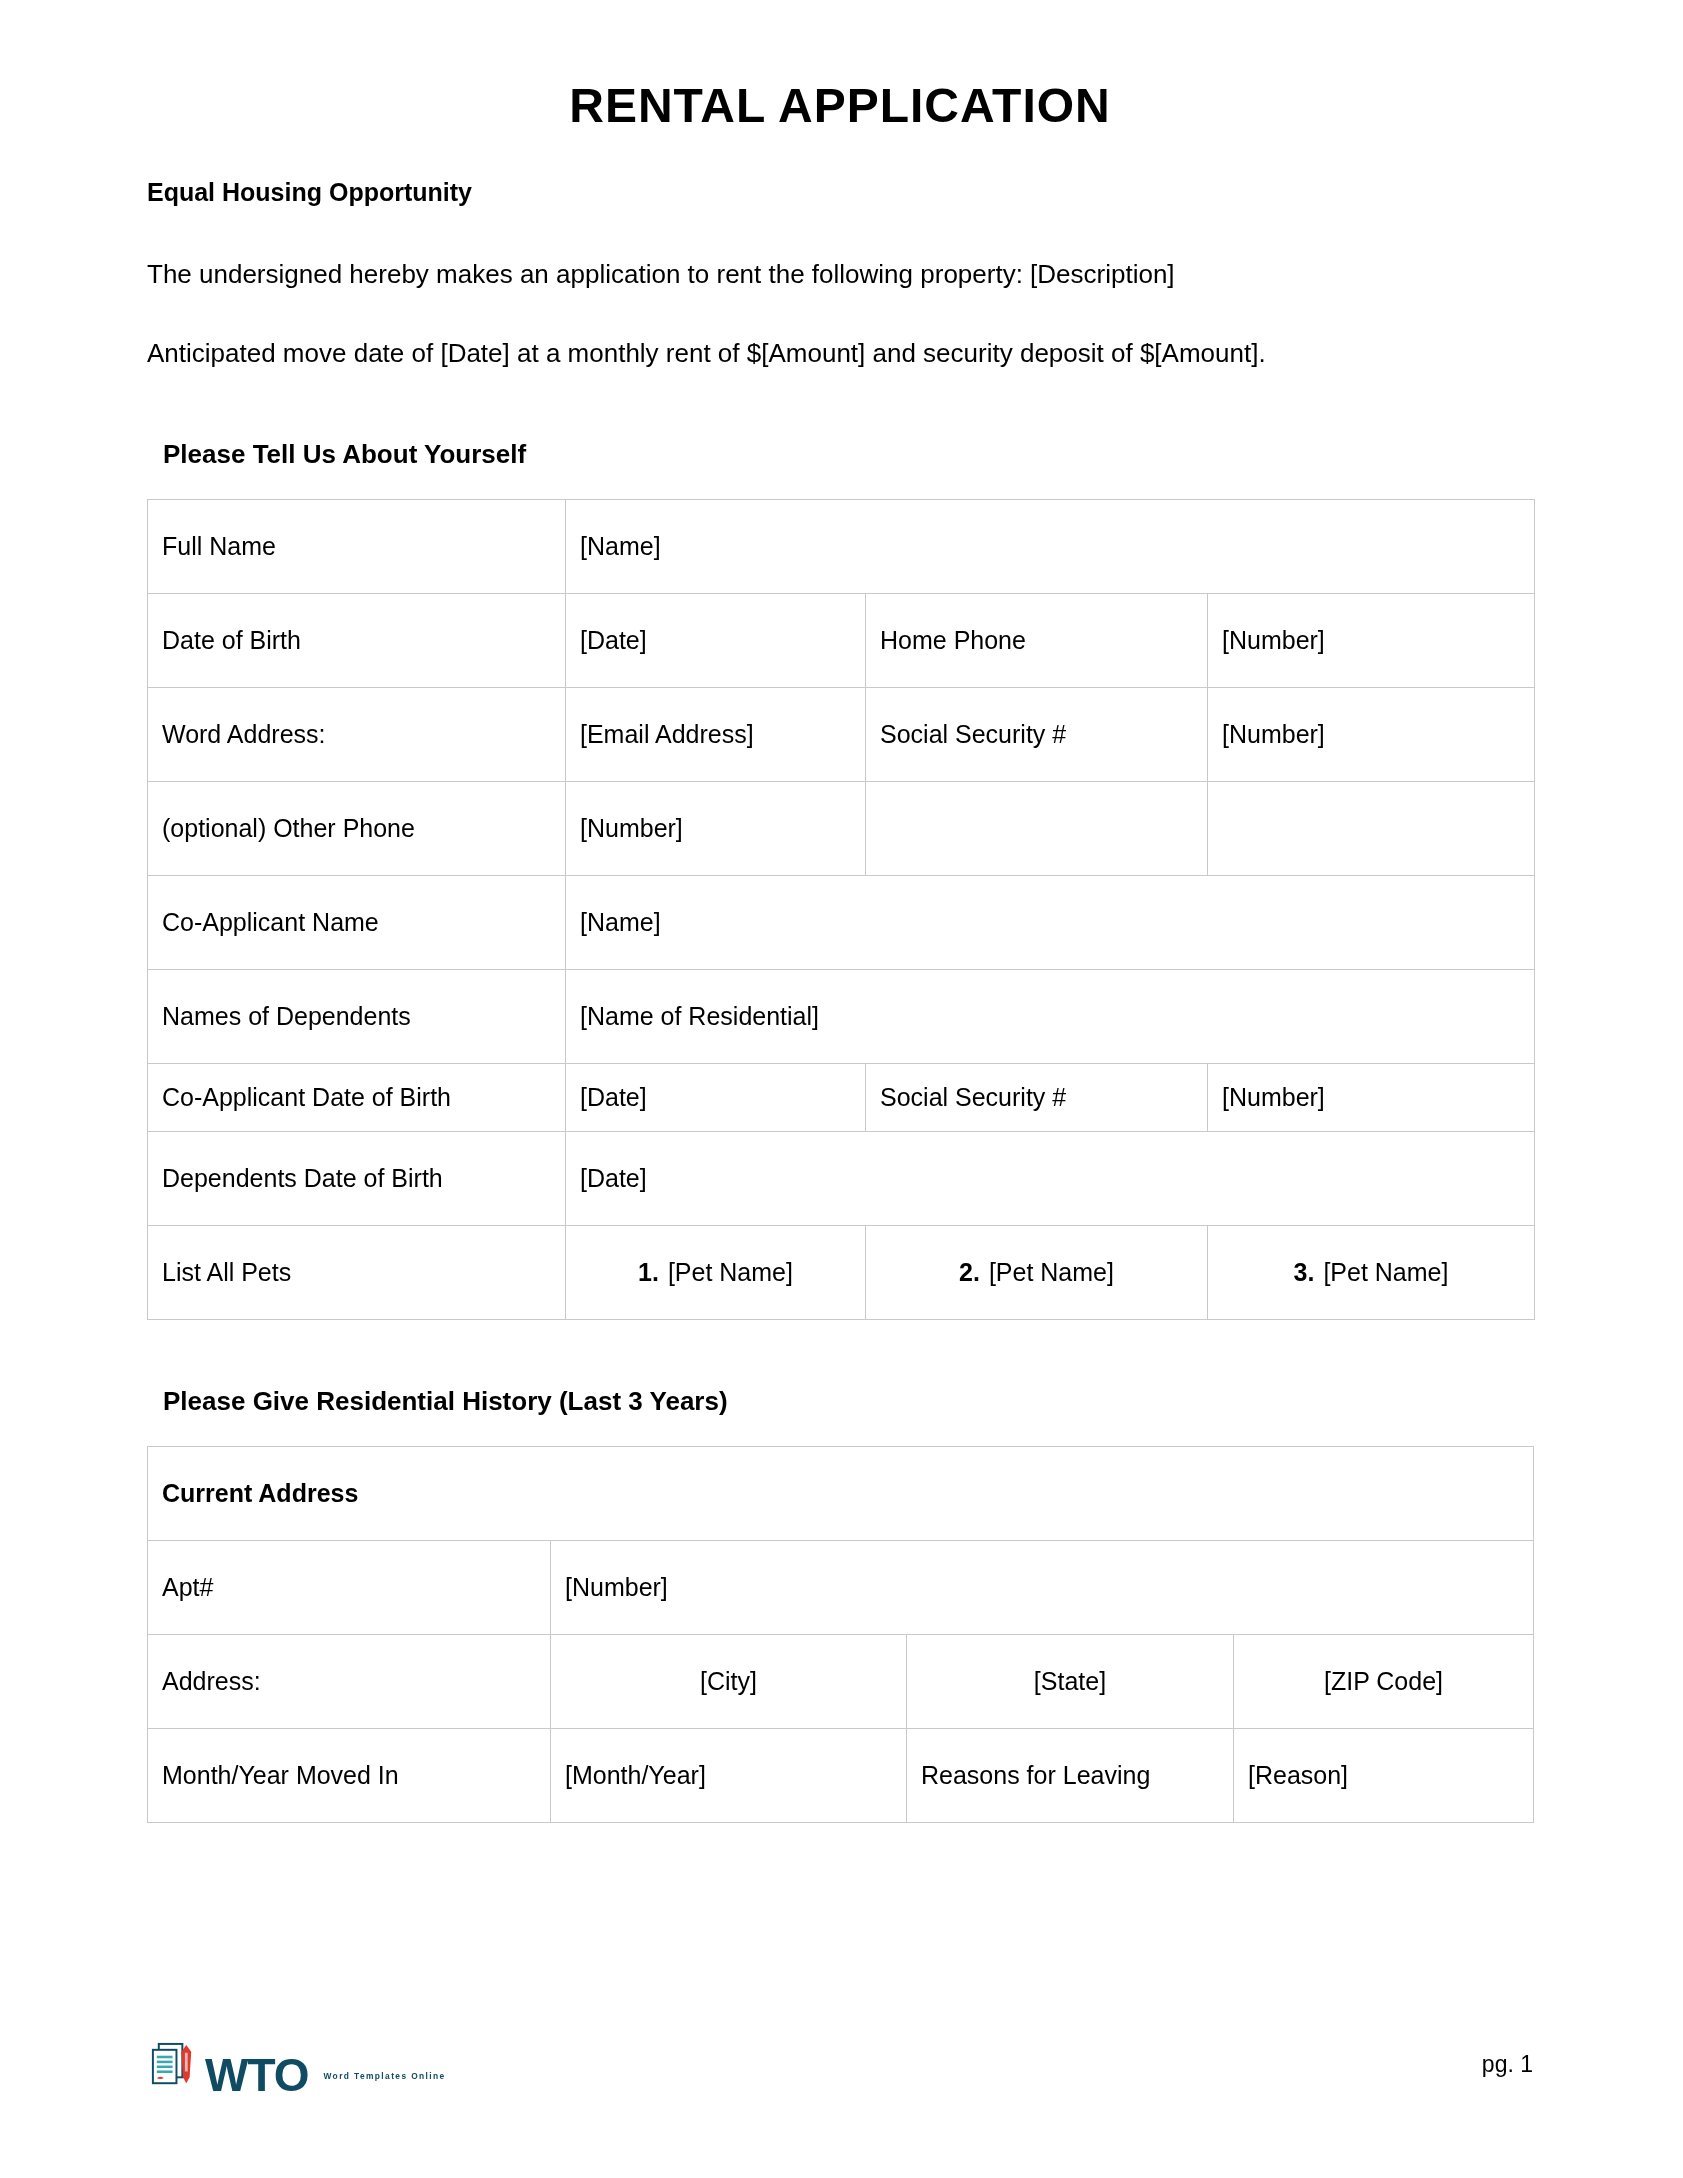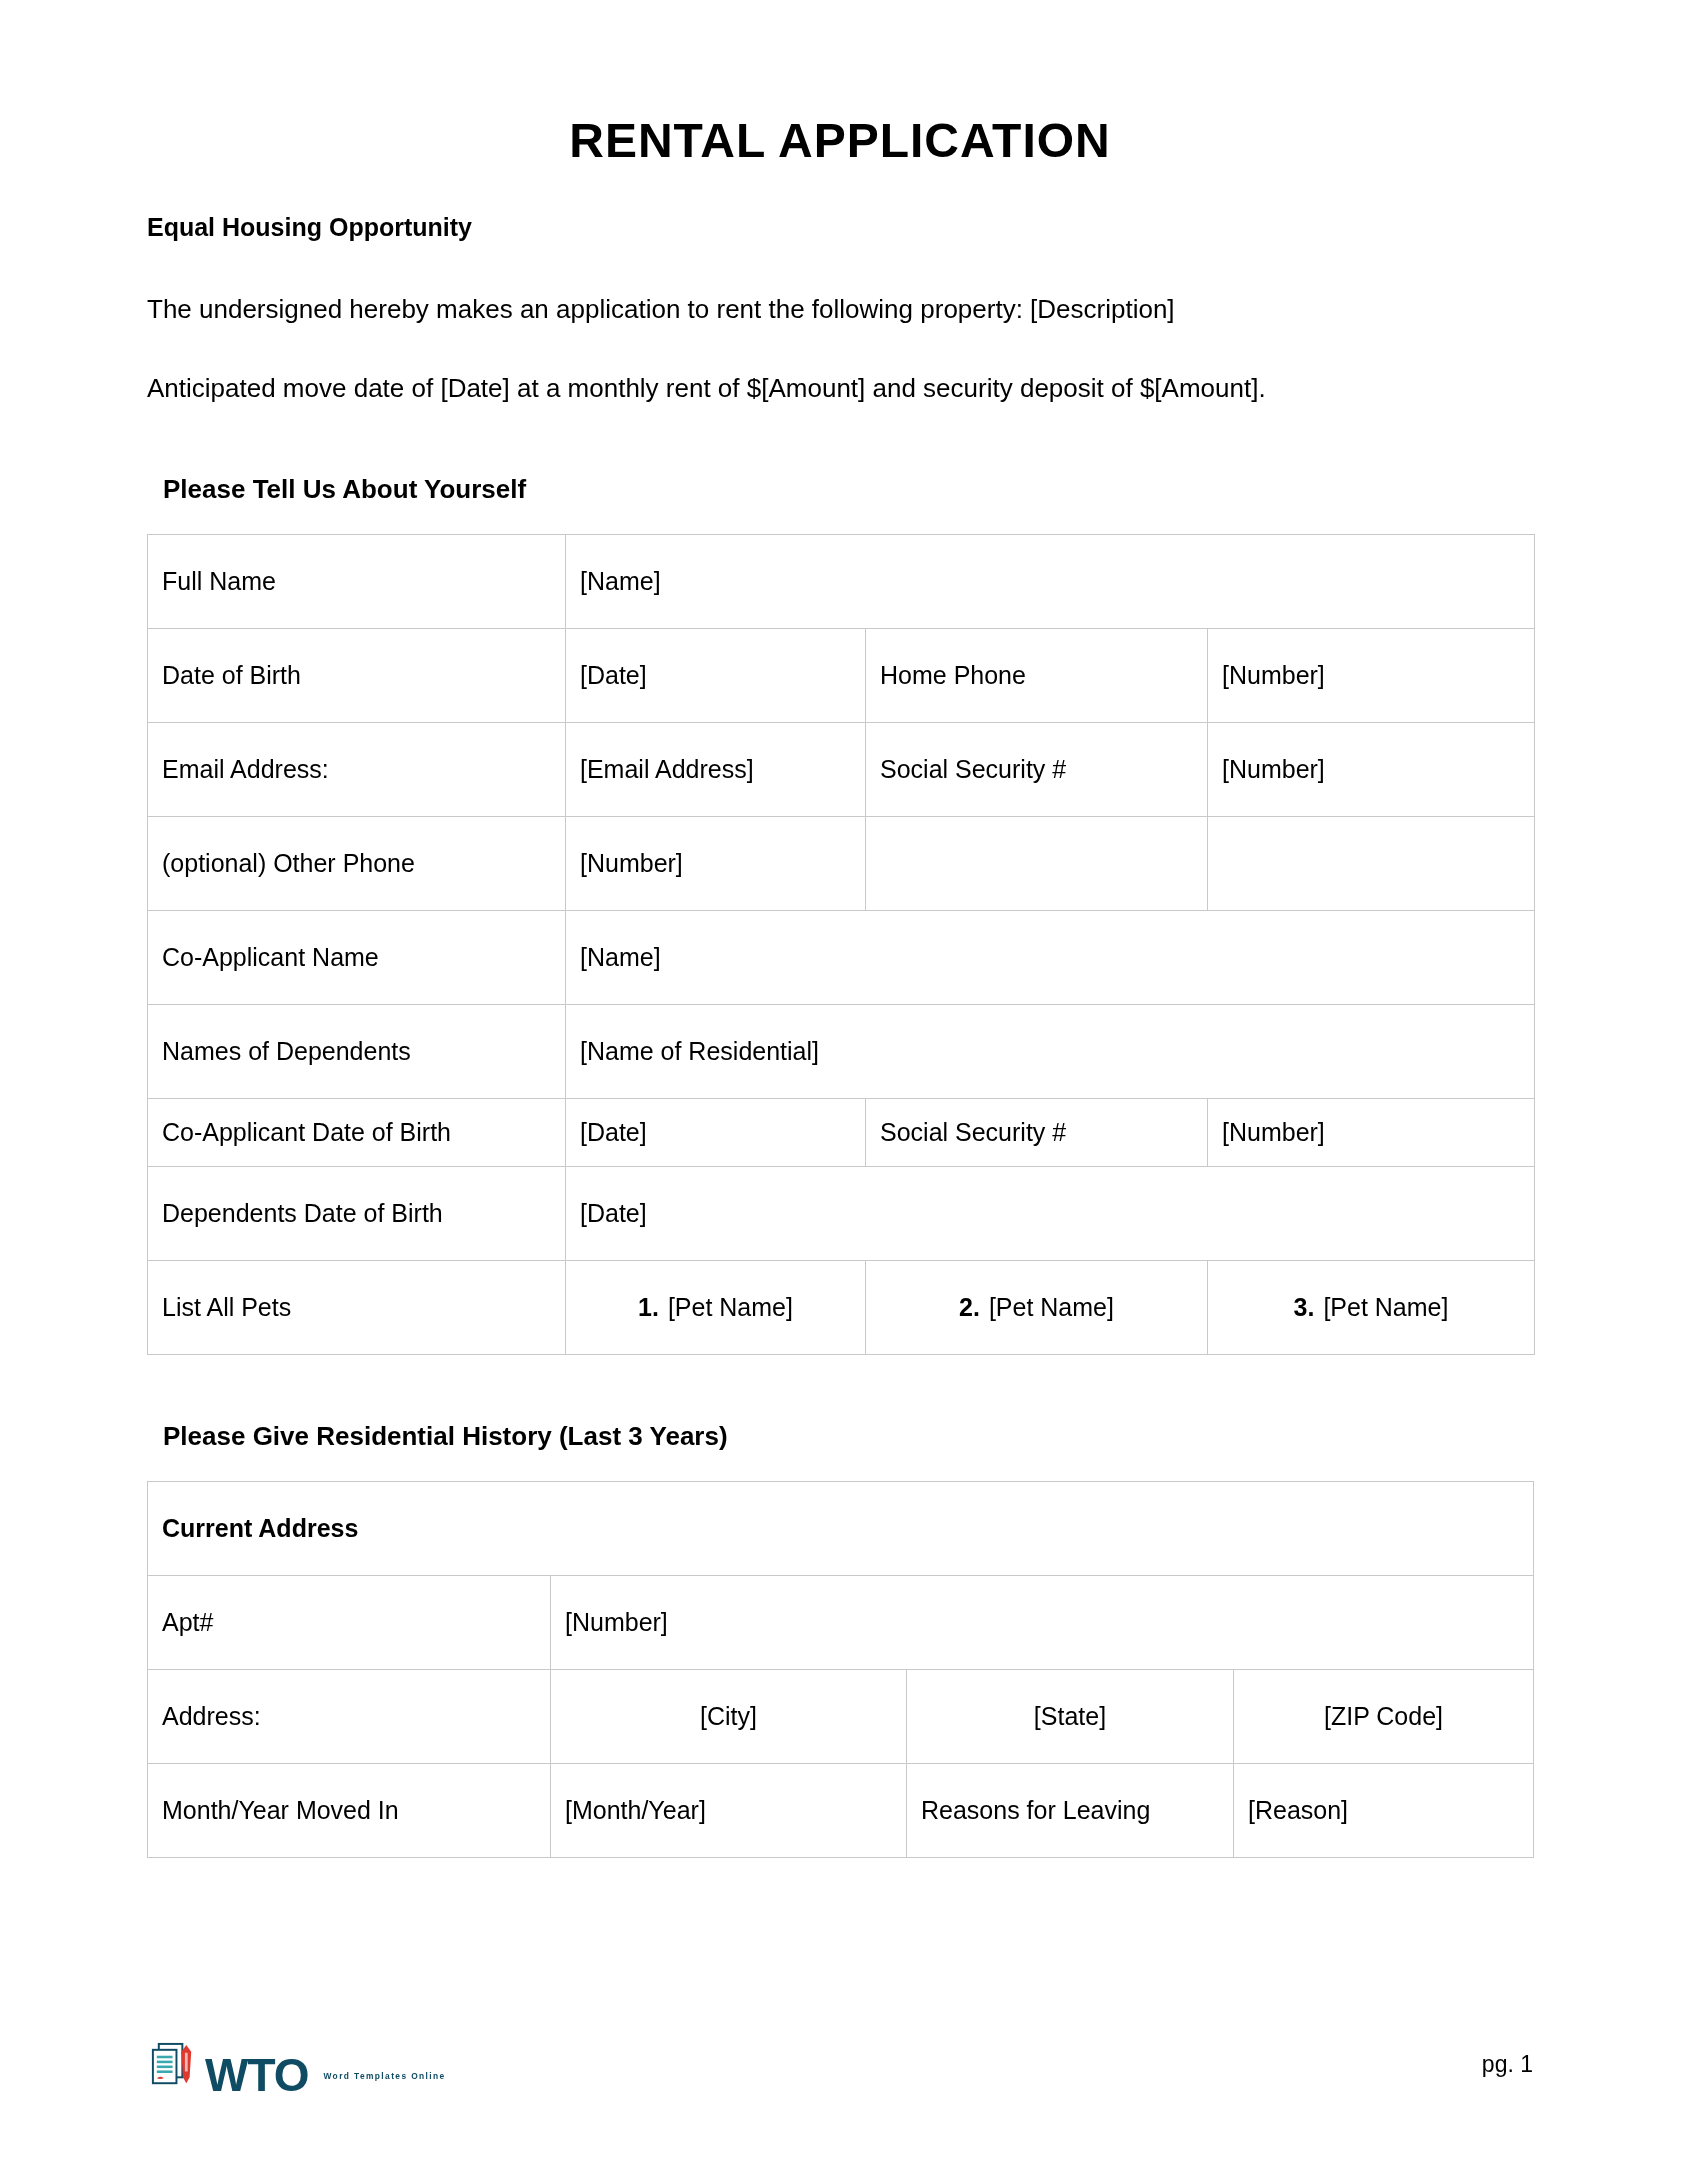--- a/index.html
+++ b/index.html
@@ -31,21 +31,21 @@
     width: 1386px;
   }
 
   
   .doc-title {
     text-align: center;
     font-size: 48px;
     font-weight: bold;
     letter-spacing: 1px;
     margin: 0;
-    padding-top: 115px;
+    padding-top: 80px;
     line-height: 1.1;
   }
   .doc-subtitle {
     text-align: left;
     font-size: 25px;
     font-weight: bold;
     margin: 0;
     padding-top: 45px;
   }
 
@@ -167,21 +167,21 @@
           <td class="label">Full Name</td>
           <td colspan="3">[Name]</td>
         </tr>
         <tr class="tall">
           <td class="label">Date of Birth</td>
           <td>[Date]</td>
           <td class="label">Home Phone</td>
           <td>[Number]</td>
         </tr>
         <tr class="tall">
-          <td class="label">Email Address:</td>
+          <td class="label">Word Address:</td>
           <td>[Email Address]</td>
           <td class="label">Social Security #</td>
           <td>[Number]</td>
         </tr>
         <tr class="tall">
           <td class="label">(optional) Other Phone</td>
           <td>[Number]</td>
           <td></td>
           <td></td>
         </tr>

